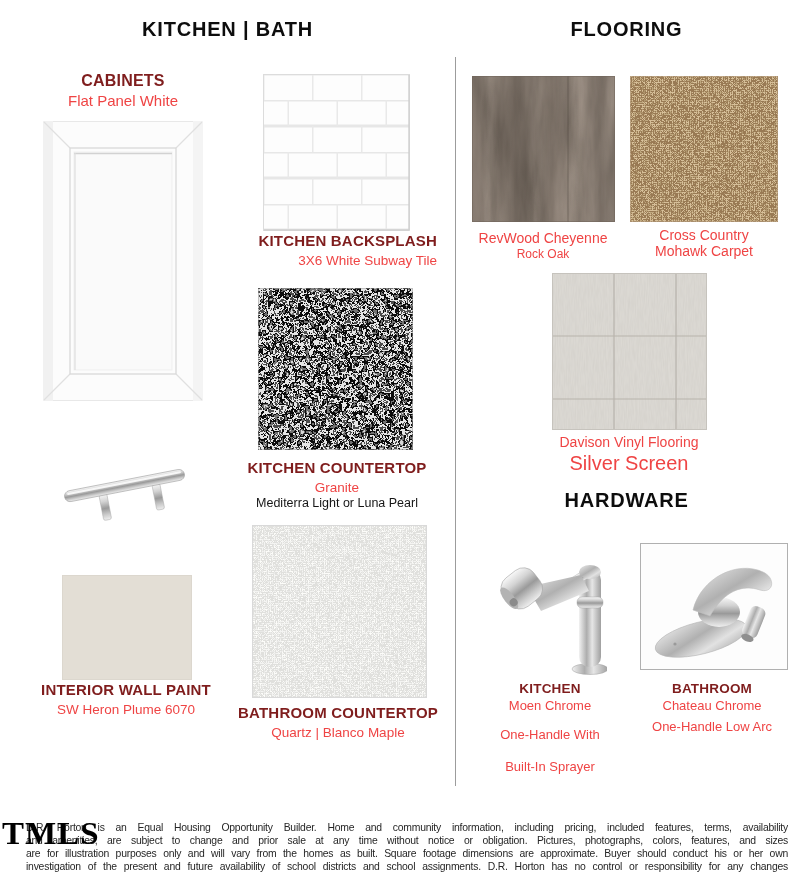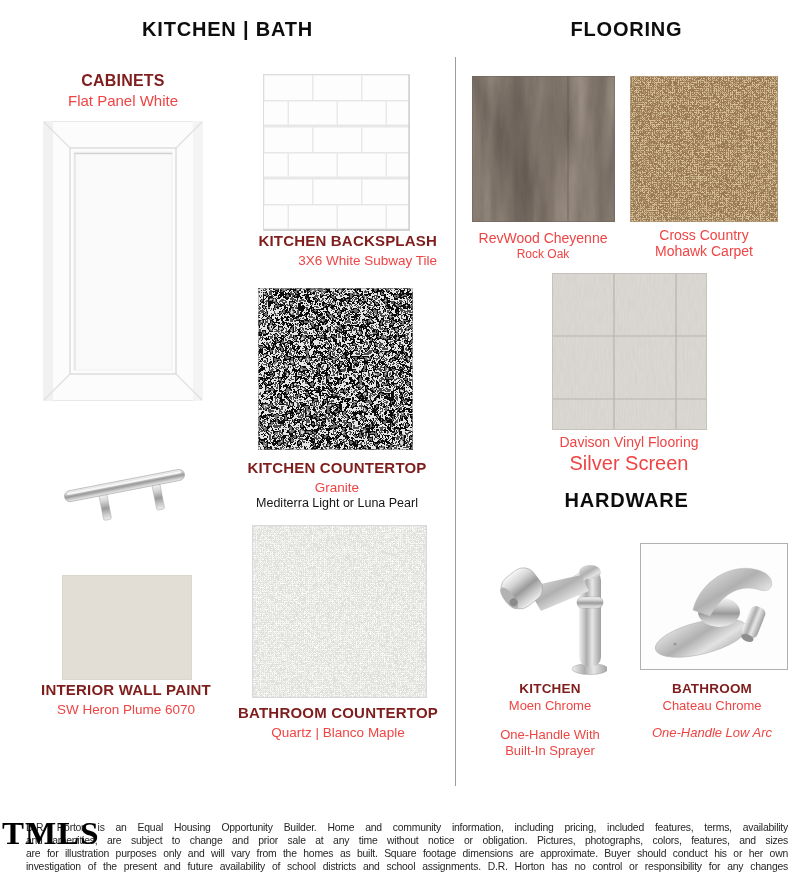--- a/index.html
+++ b/index.html
@@ -226,41 +226,41 @@
     <g transform="translate(26,44) rotate(-38)">
       <rect x="-18" y="-18" width="38" height="36" rx="13" fill="url(#gr-ch-v)" stroke="#9b9b9b" stroke-width=".5"></rect>
       <ellipse cx="-15" cy="0" rx="5" ry="13" fill="#b3b3b3"></ellipse>
       <circle cx="-14" cy="6" r="4" fill="#8a8a8a"></circle>
     </g>
   </svg>
   <div class="cap" style="left:465px;top:681px;width:170px;">
     <div class="t sm">KITCHEN</div>
     <div class="s" style="font-size:13px;">Moen Chrome</div>
     <div class="s" style="font-size:13px;margin-top:14px;">One-Handle With</div>
-    <div class="s" style="font-size:13px;margin-top:2px;">Built-In Sprayer</div>
+    <div class="s" style="font-size:13px;margin-top:18px;">Built-In Sprayer</div>
   </div>
 
   <div class="faucet-box" style="left:640px;top:543px;width:146px;height:125px;">
     <svg width="144" height="123">
       <g transform="rotate(-14 60 94)">
         <ellipse cx="60" cy="94" rx="47" ry="16" fill="url(#gr-ch-d)" stroke="#b5b5b5" stroke-width=".6"></ellipse>
       </g>
       <ellipse cx="78" cy="68" rx="21" ry="15" fill="url(#gr-ch-v)"></ellipse>
       <path d="M52 66 C 60 34, 96 16, 122 28 C 135 34, 133 50, 119 46 C 101 40, 83 47, 69 72 Z" fill="url(#gr-ch-d)" stroke="#bdbdbd" stroke-width=".6"></path>
       <g transform="rotate(22 112 80)">
         <rect x="104" y="62" width="16" height="32" rx="6" fill="url(#gr-ch-h)"></rect>
         <ellipse cx="112" cy="95" rx="6.5" ry="3.5" fill="#8f8f8f"></ellipse>
       </g>
       <circle cx="34" cy="100" r="1.6" fill="#9a9a9a"></circle>
     </svg>
   </div>
   <div class="cap" style="left:627px;top:681px;width:170px;">
     <div class="t sm">BATHROOM</div>
     <div class="s" style="font-size:13px;">Chateau Chrome</div>
-    <div class="s" style="font-size:13px;margin-top:12px;font-style:italic;">One-Handle Low Arc</div>
+    <div class="s" style="font-size:13px;margin-top:6px;">One-Handle Low Arc</div>
   </div>
 
   <div class="disclaimer">
     <div class="dl">D.R. Horton is an Equal Housing Opportunity Builder. Home and community information, including pricing, included features, terms, availability</div>
     <div class="dl">and amenities, are subject to change and prior sale at any time without notice or obligation. Pictures, photographs, colors, features, and sizes</div>
     <div class="dl">are for illustration purposes only and will vary from the homes as built. Square footage dimensions are approximate. Buyer should conduct his or her own</div>
     <div class="dl">investigation of the present and future availability of school districts and school assignments. D.R. Horton has no control or responsibility for any changes</div>
   </div>
 
   <div class="watermark">TMLS</div>

